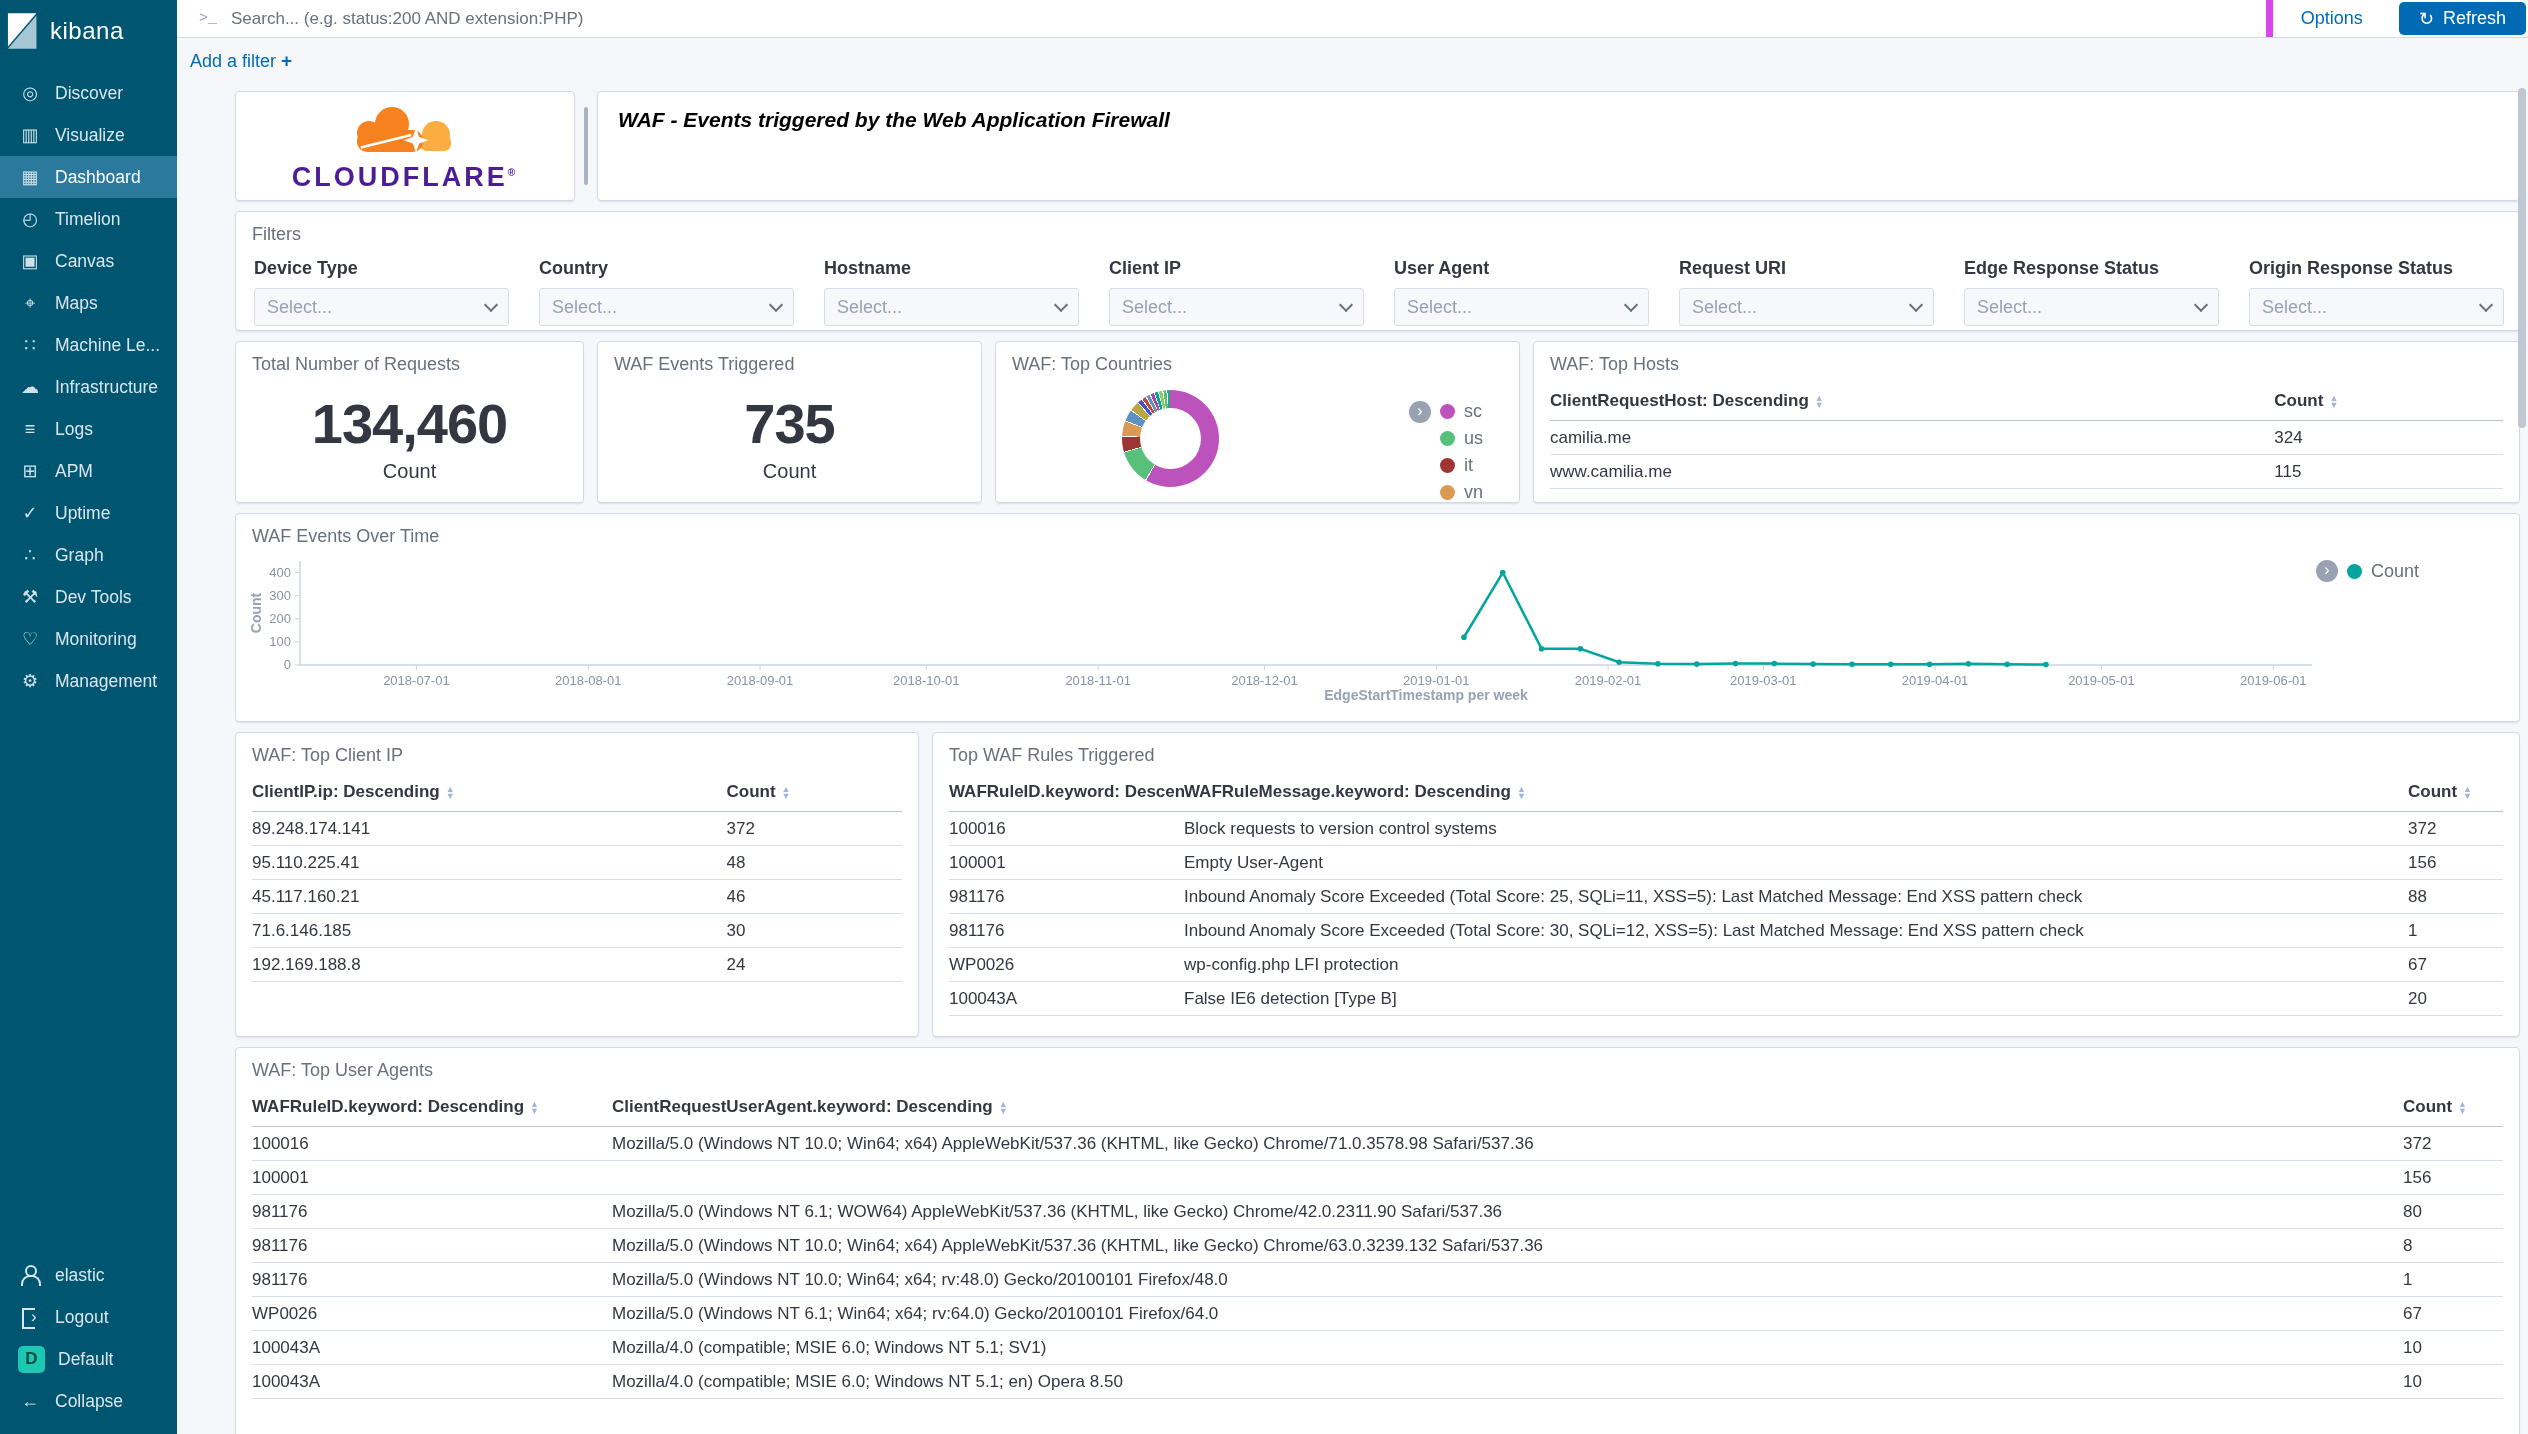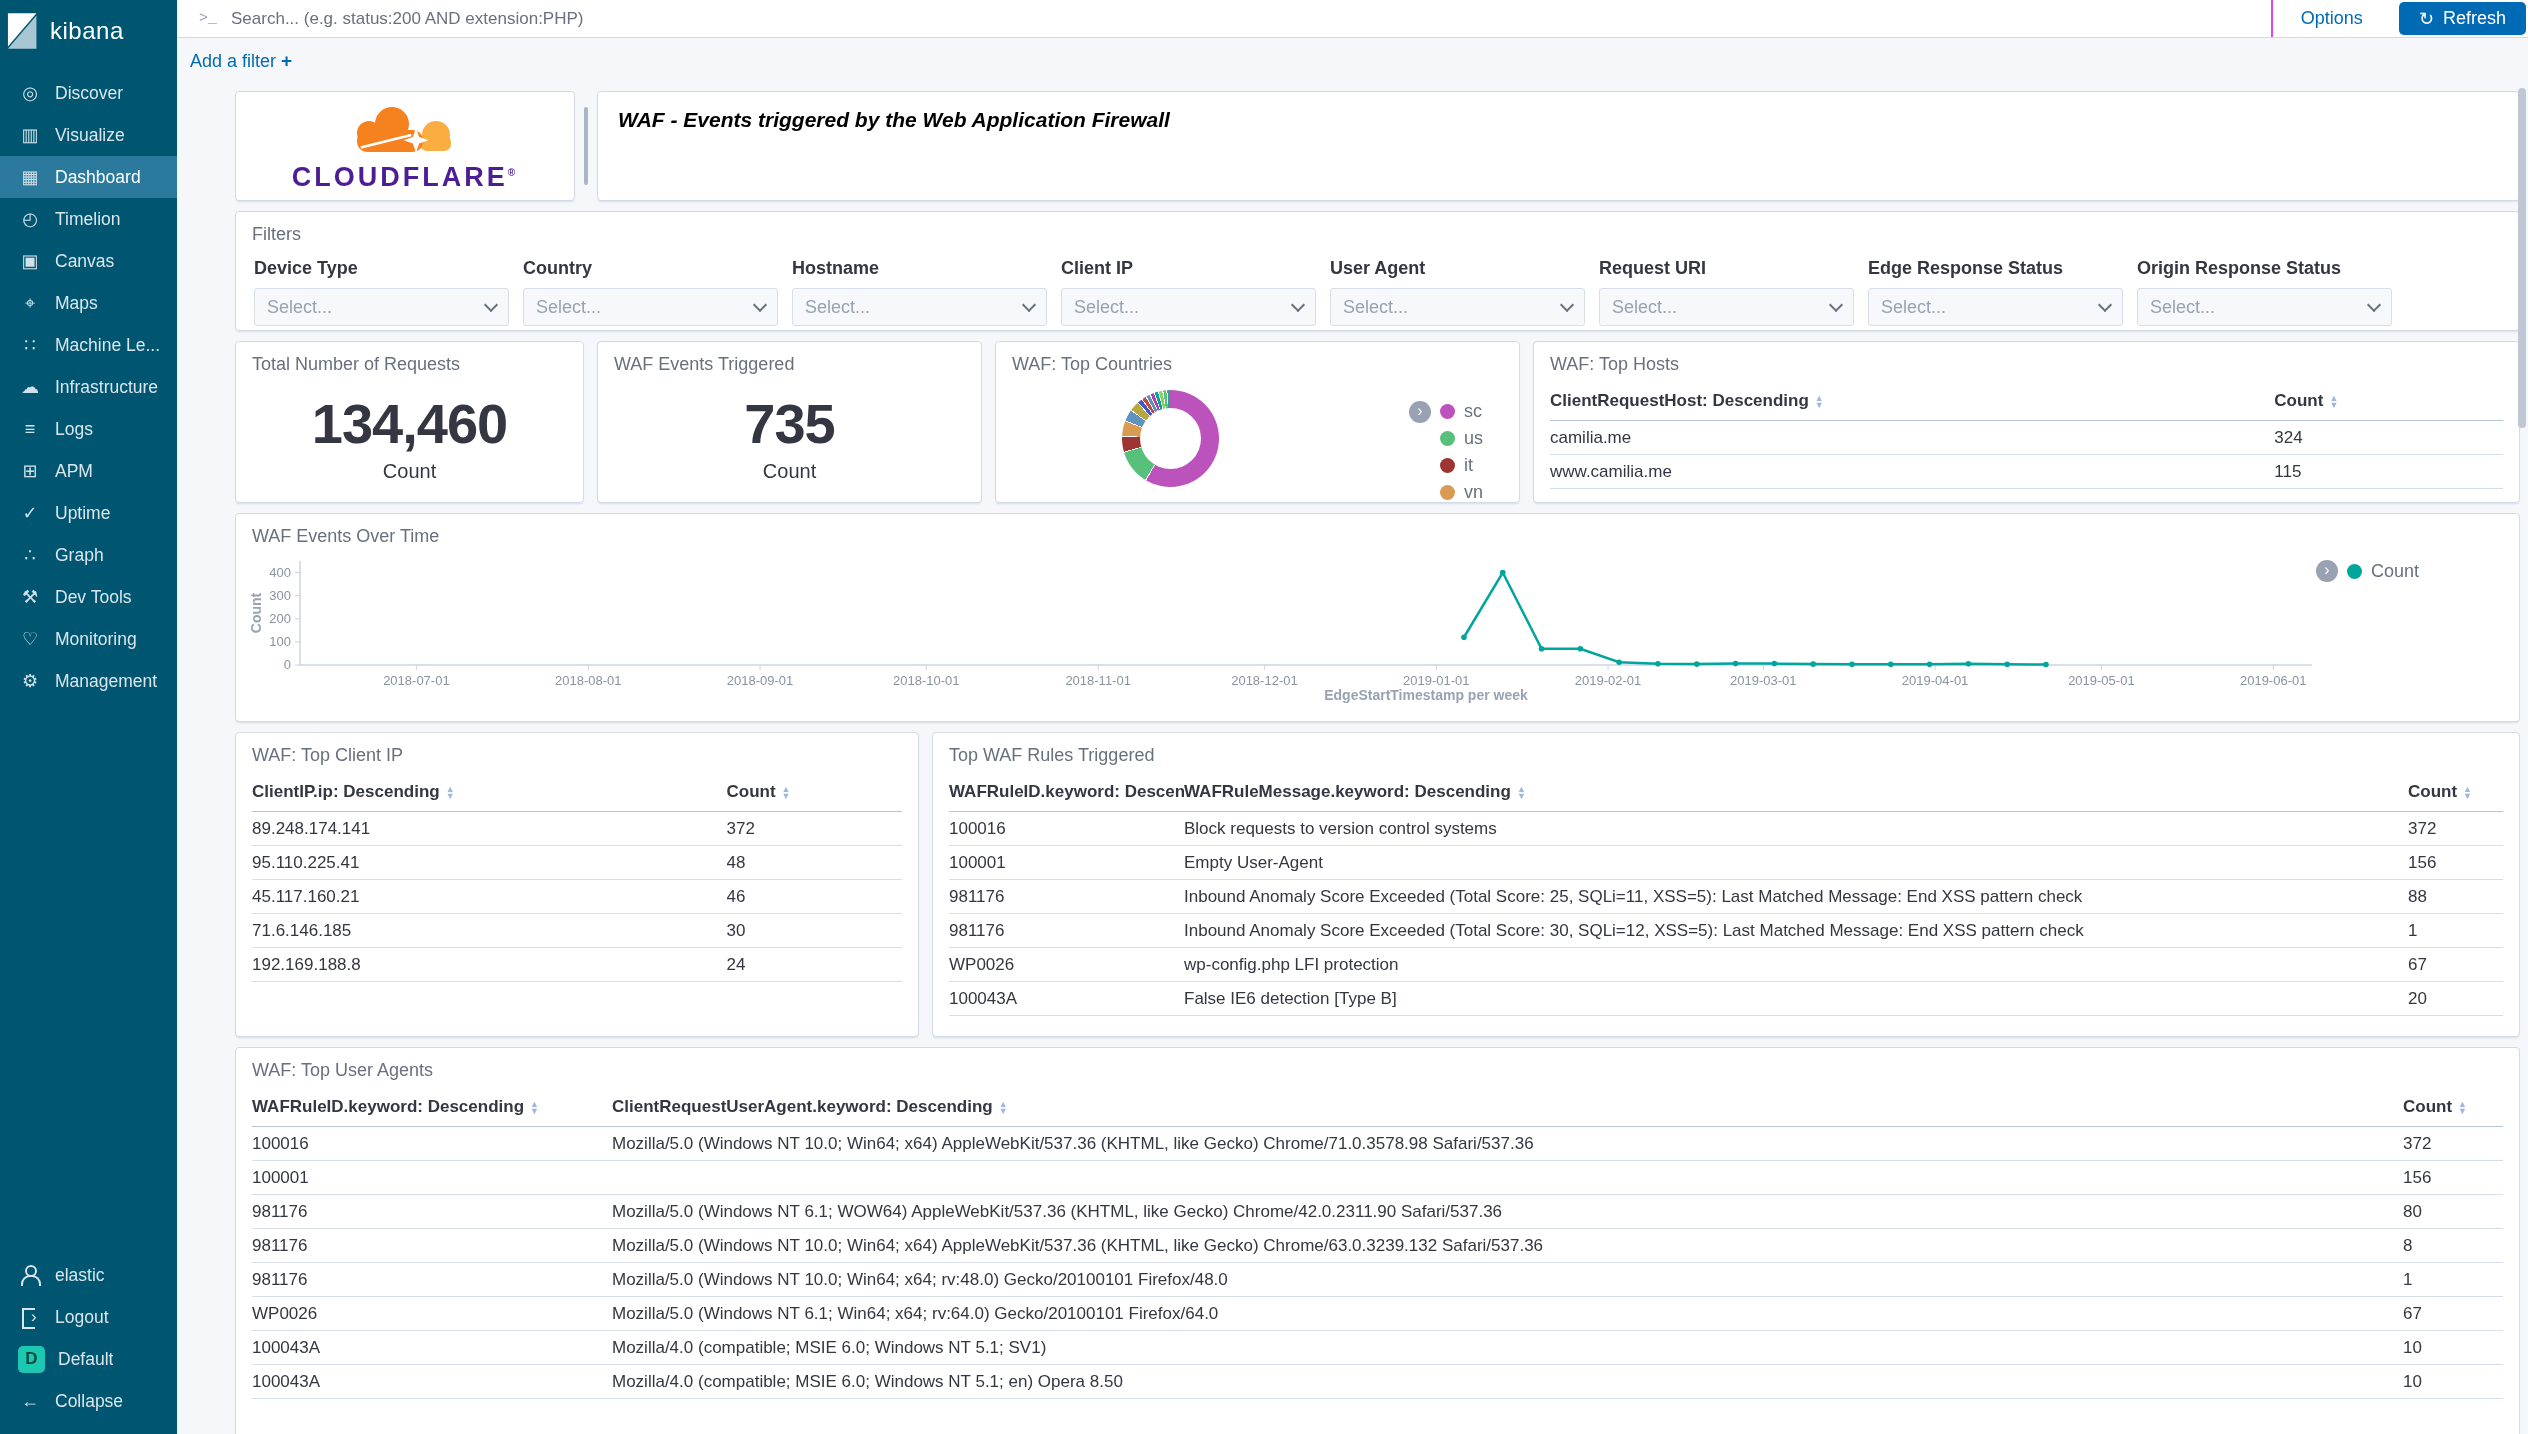--- a/index.html
+++ b/index.html
@@ -32,21 +32,21 @@
 
   
   .main { flex:1; min-width:0; display:flex; flex-direction:column; position:relative; }
   .topbar { height:38px; background:#fff; border-bottom:1px solid #d3dae6; display:flex; align-items:stretch; }
   .search-wrap { flex:1; display:flex; align-items:center; gap:14px; padding-left:22px; }
   .prompt-icon { color:#98a2b3; font-family:"Liberation Mono", monospace; font-size:15px; }
   .search-input { flex:1; border:none; outline:none; font-size:17px; color:#343741; background:transparent;
     font-family:"Liberation Sans", sans-serif; }
   .search-input::placeholder { color:#69707d; opacity:1; }
   .options-btn { display:flex; align-items:center; padding:0 28px; color:#006BB4; font-size:18px;
-    border-left:2px solid #d946ef; background:#fff; cursor:pointer; }
+    border-left:7px solid #d946ef; background:#fff; cursor:pointer; }
   .refresh-btn { display:flex; align-items:center; gap:9px; background:#006BB4; color:#fff; font-size:18px;
     padding:0 20px; border-radius:5px; margin:2px 2px 2px 8px; cursor:pointer; }
   .filter-bar { height:46px; display:flex; align-items:center; padding-left:13px; }
   .add-filter { color:#006BB4; font-size:18px; cursor:pointer; }
   .add-filter .plus { font-weight:bold; font-size:19px; }
 
   .dashboard { flex:1; padding:7px 8px 7px 58px; overflow:hidden; }
   .row { display:flex; gap:13px; margin-bottom:10px; }
   .panel { background:#fff; border:1px solid #d3dae6; border-radius:4px; position:relative; overflow:hidden;
     box-shadow:0 2px 2px -1px rgba(152,162,179,.3); }
@@ -56,21 +56,21 @@
   .row-header { height:110px; }
   .logo-panel { width:340px; display:flex; flex-direction:column; align-items:center; justify-content:center; padding:4px 10px; }
   .panel-divider { width:4px; height:78px; background:#aab4c4; border-radius:2px; align-self:center; margin:0 -4px; }
   .cf-text { font-size:27px; font-weight:bold; color:#4c1d95; letter-spacing:3px; margin-top:2px; }
   .cf-text sup { font-size:10px; }
   .title-panel { flex:1; }
   .dash-title { font-size:21px; font-weight:bold; color:#000000; padding:16px 0 0 20px;font-style:italic; }
 
   
   .filters-panel { height:120px; padding:0 14px; }
-  .filter-grid { display:flex; gap:14px; margin-top:13px; padding-left:4px; }
+  .filter-grid { display:flex; gap:30px; margin-top:13px; padding-left:4px; }
   .filter-col { width:255px; }
   .filter-label { font-size:18px; font-weight:bold; color:#343741; margin-bottom:9px; white-space:nowrap; }
   .select { height:38px; background:#f6f8fb; border:1px solid #d8dee8; border-radius:3px; display:flex;
     align-items:center; justify-content:space-between; padding:4px 12px; cursor:pointer; }
   .select .ph { color:#98a2b3; font-size:18px; }
   .chevron { width:10px; height:10px; border-right:2px solid #69707d; border-bottom:2px solid #69707d;
     transform:rotate(45deg); margin-top:-5px; }
 
   
   .row-metrics { height:162px; }

